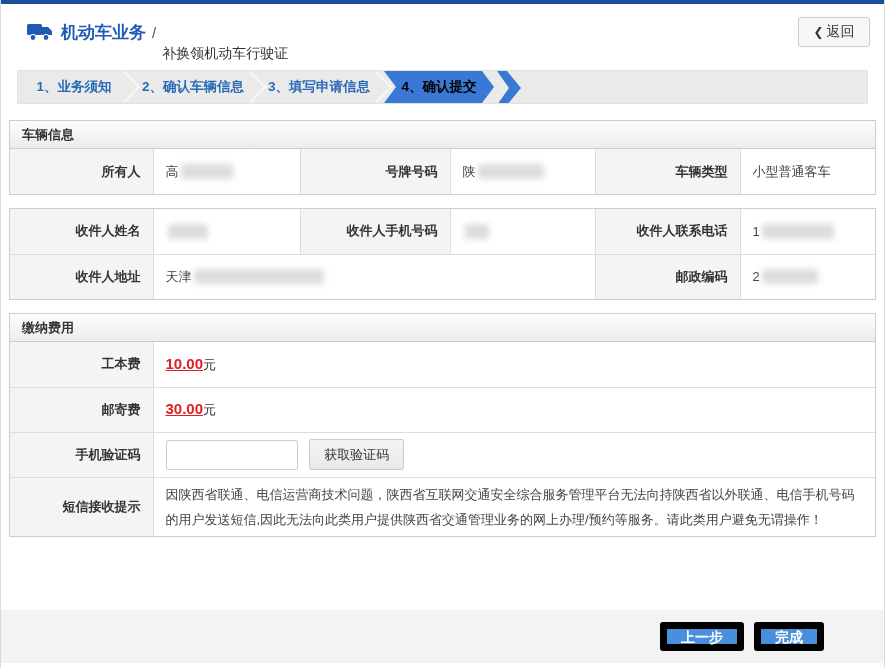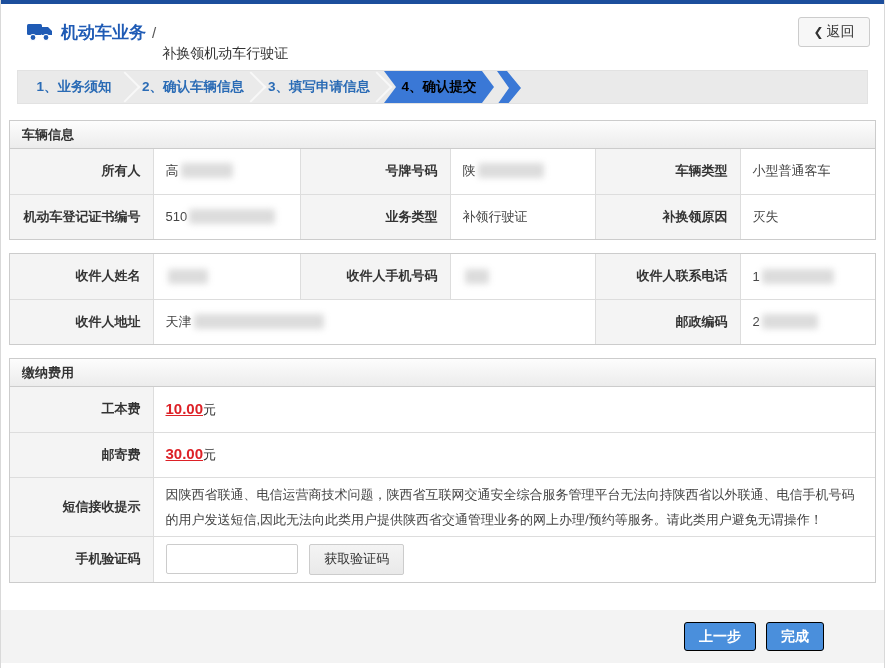--- a/index.html
+++ b/index.html
@@ -83,21 +83,21 @@
   .notice-cell { color:#c9433f; font-size:13px; line-height:1.95; padding:10px 14px 10px 12px; }
   td.notice-lbl { height:64px; }
 
   
   .footer {
     position:absolute; left:0; right:0; bottom:5px; height:53px; background:#f3f3f3;
     display:flex; align-items:center; justify-content:flex-end; padding-right:60px;
   }
   .btn-blue {
     min-width:56px; height:29px; padding:0 14px; margin-left:10px;
-    background:#4a8fdc; border:1px solid #000000; border-radius:3px;
+    background:#4a8fdc; border:7px solid #000000; border-radius:3px;
     color:#fff; font-size:14px; font-weight:bold; cursor:pointer;
   }
 </style>
 </head>
 <body>
 
 <div class="page">
   <div class="topbar"></div>
 
   <div class="header">
@@ -145,28 +145,20 @@
         </colgroup>
       <tbody>
           <tr>
         <td class="lbl">所有人</td>
         <td class="val"><span>高</span><span class="redact" style="width:52px"></span></td>
         <td class="lbl">号牌号码</td>
         <td class="val"><span>陕</span><span class="redact" style="width:66px"></span></td>
         <td class="lbl">车辆类型</td>
         <td class="val">小型普通客车</td>
       </tr>
-      <tr>
-        <td class="lbl">机动车登记证书编号</td>
-        <td class="val"><span>510</span><span class="redact" style="width:86px"></span></td>
-        <td class="lbl">业务类型</td>
-        <td class="val">补领行驶证</td>
-        <td class="lbl">补换领原因</td>
-        <td class="val">灭失</td>
-      </tr>
     </tbody>
       </table>
   </div>
 
   <div class="section">
     <table class="grid">
       <colgroup>
           <col style="width:143px">
           <col style="width:147px">
           <col style="width:150px">
@@ -207,30 +199,30 @@
           <span class="amount">10.00</span><span class="unit">元</span>
         </td>
       </tr>
       <tr>
         <td class="lbl">邮寄费</td>
         <td class="val">
           <span class="amount">30.00</span><span class="unit">元</span>
         </td>
       </tr>
       <tr>
-        <td class="lbl notice-lbl">短信接收提示</td>
-        <td class="val notice-cell">因陕西省联通、电信运营商技术问题，陕西省互联网交通安全综合服务管理平台无法向持陕西省以外联通、电信手机号码的用户发送短信,因此无法向此类用户提供陕西省交通管理业务的网上办理/预约等服务。请此类用户避免无谓操作！</td>
-      </tr>
-      <tr>
         <td class="lbl">手机验证码</td>
         <td class="val">
           <input class="code-input" type="text" value="" style="">
           <button class="code-btn">获取验证码</button>
         </td>
       </tr>
+      <tr>
+        <td class="lbl notice-lbl">短信接收提示</td>
+        <td class="val notice-cell">因陕西省联通、电信运营商技术问题，陕西省互联网交通安全综合服务管理平台无法向持陕西省以外联通、电信手机号码的用户发送短信,因此无法向此类用户提供陕西省交通管理业务的网上办理/预约等服务。请此类用户避免无谓操作！</td>
+      </tr>
     </tbody>
       </table>
   </div>
 
   <div class="footer">
     <button class="btn-blue">上一步</button>
     <button class="btn-blue">完成</button>
   </div>
 </div>
 

